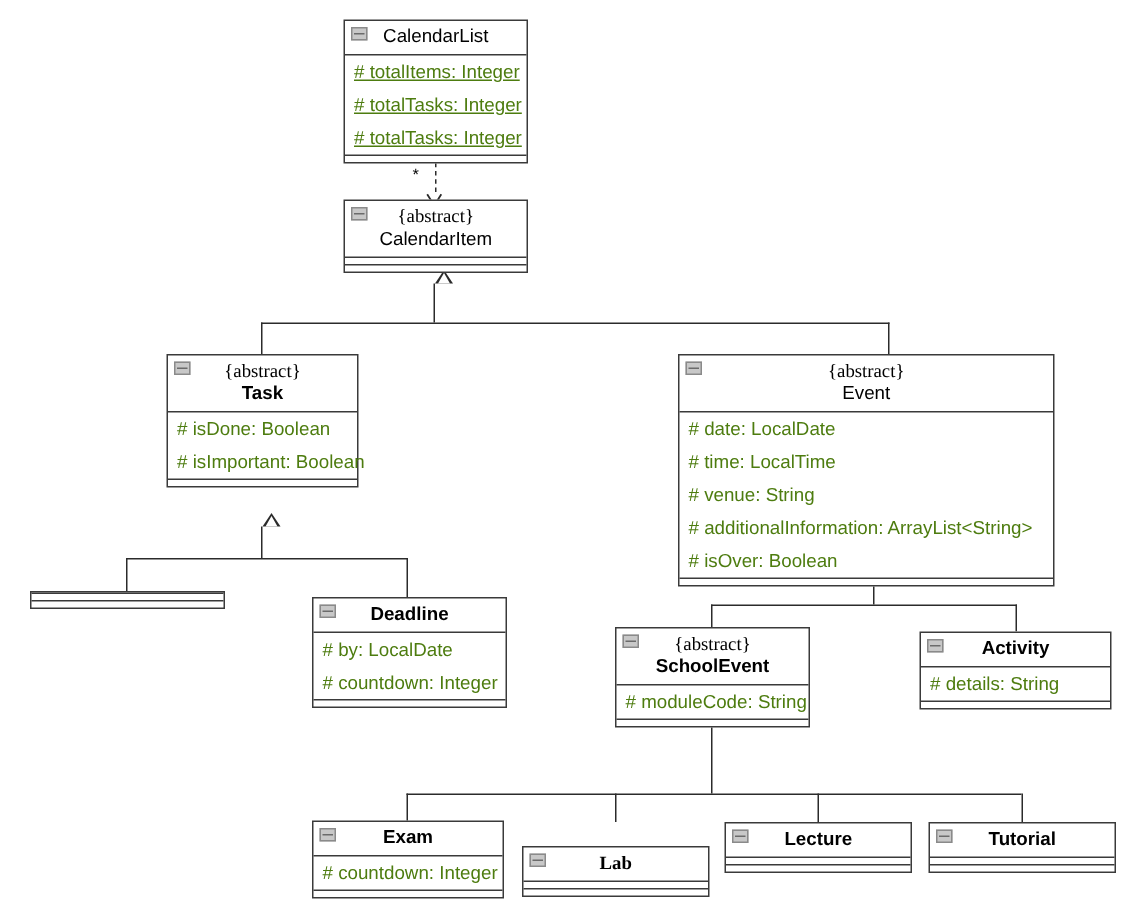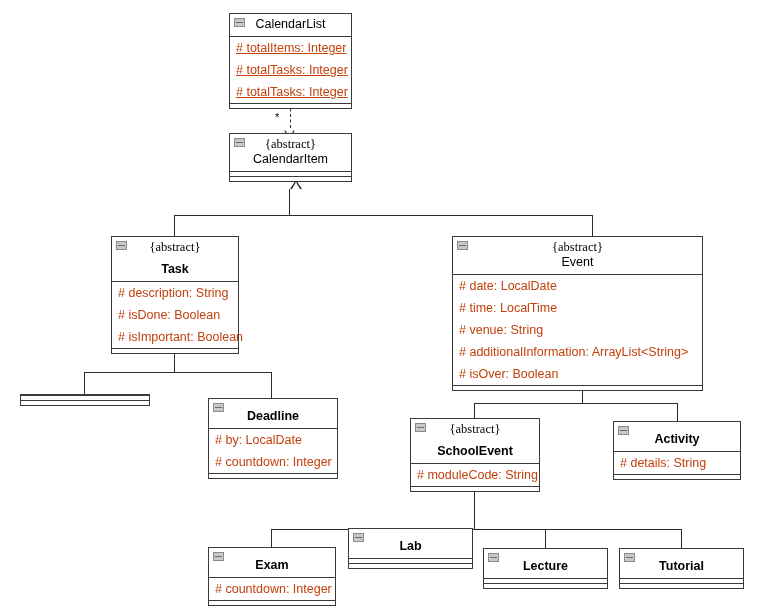--- a/index.html
+++ b/index.html
@@ -38,21 +38,20 @@
   .uml-header .cname {
     display: block;
   }
   .uml-header .stereo {
     display: block;
     font-weight: normal;
     font-family: Liberation Serif, serif;
   }
   .uml-class.is-abstract .uml-header .cname {
     font-weight: bold;
-    margin-top: 7px;
   }
   .uml-class.plain-name .uml-header .cname {
     font-weight: normal;
   }
   .class-icon {
     position: absolute;
     left: 4px;
     top: 4px;
     width: 11px;
     height: 9px;
@@ -67,21 +66,21 @@
     right: 1px;
     top: 3px;
     height: 1px;
     background: #6b6b6b;
   }
   .uml-attrs {
     border-top: 1px solid #3a3a3a;
   }
   .uml-attr {
     font-size: 12.5px;
-    color: #c2410c;
+    color: #4d7c0f;
     line-height: 16px;
     padding: 3px 4px 3px 6px;
     white-space: nowrap;
   }
   .uml-attr.static {
     text-decoration: underline;
   }
   
   .uml-empty {
     border-top: 1px solid #3a3a3a;
@@ -223,21 +222,20 @@
     <div class="uml-empty"></div>
   </div>
 
   <div class="uml-class is-abstract" style="left:111px; top:236px; width:128px;">
     <div class="uml-header">
       <span class="class-icon"></span>
       <span class="stereo">{abstract}</span>
       <span class="cname">Task</span>
     </div>
     <div class="uml-attrs">
-      <div class="uml-attr"># description: String</div>
       <div class="uml-attr"># isDone: Boolean</div>
       <div class="uml-attr"># isImportant: Boolean</div>
     </div>
     <div class="uml-empty"></div>
   </div>
 
   <div class="uml-class plain-name" style="left:452px; top:236px; width:251px;">
     <div class="uml-header">
       <span class="class-icon"></span>
       <span class="stereo">{abstract}</span>
@@ -297,21 +295,21 @@
     <div class="uml-header">
       <span class="class-icon"></span>
       <span class="cname">Exam</span>
     </div>
     <div class="uml-attrs">
       <div class="uml-attr"># countdown: Integer</div>
     </div>
     <div class="uml-empty"></div>
   </div>
 
-  <div class="uml-class is-abstract" style="left:348px; top:528px; width:125px;">
+  <div class="uml-class is-abstract" style="left:348px; top:564px; width:125px;font-family:Liberation Serif, serif;">
     <div class="uml-header">
       <span class="class-icon"></span>
       <span class="cname">Lab</span>
     </div>
     <div class="uml-empty"></div>
     <div class="uml-empty"></div>
   </div>
 
   <div class="uml-class is-abstract" style="left:483px; top:548px; width:125px;">
     <div class="uml-header">

